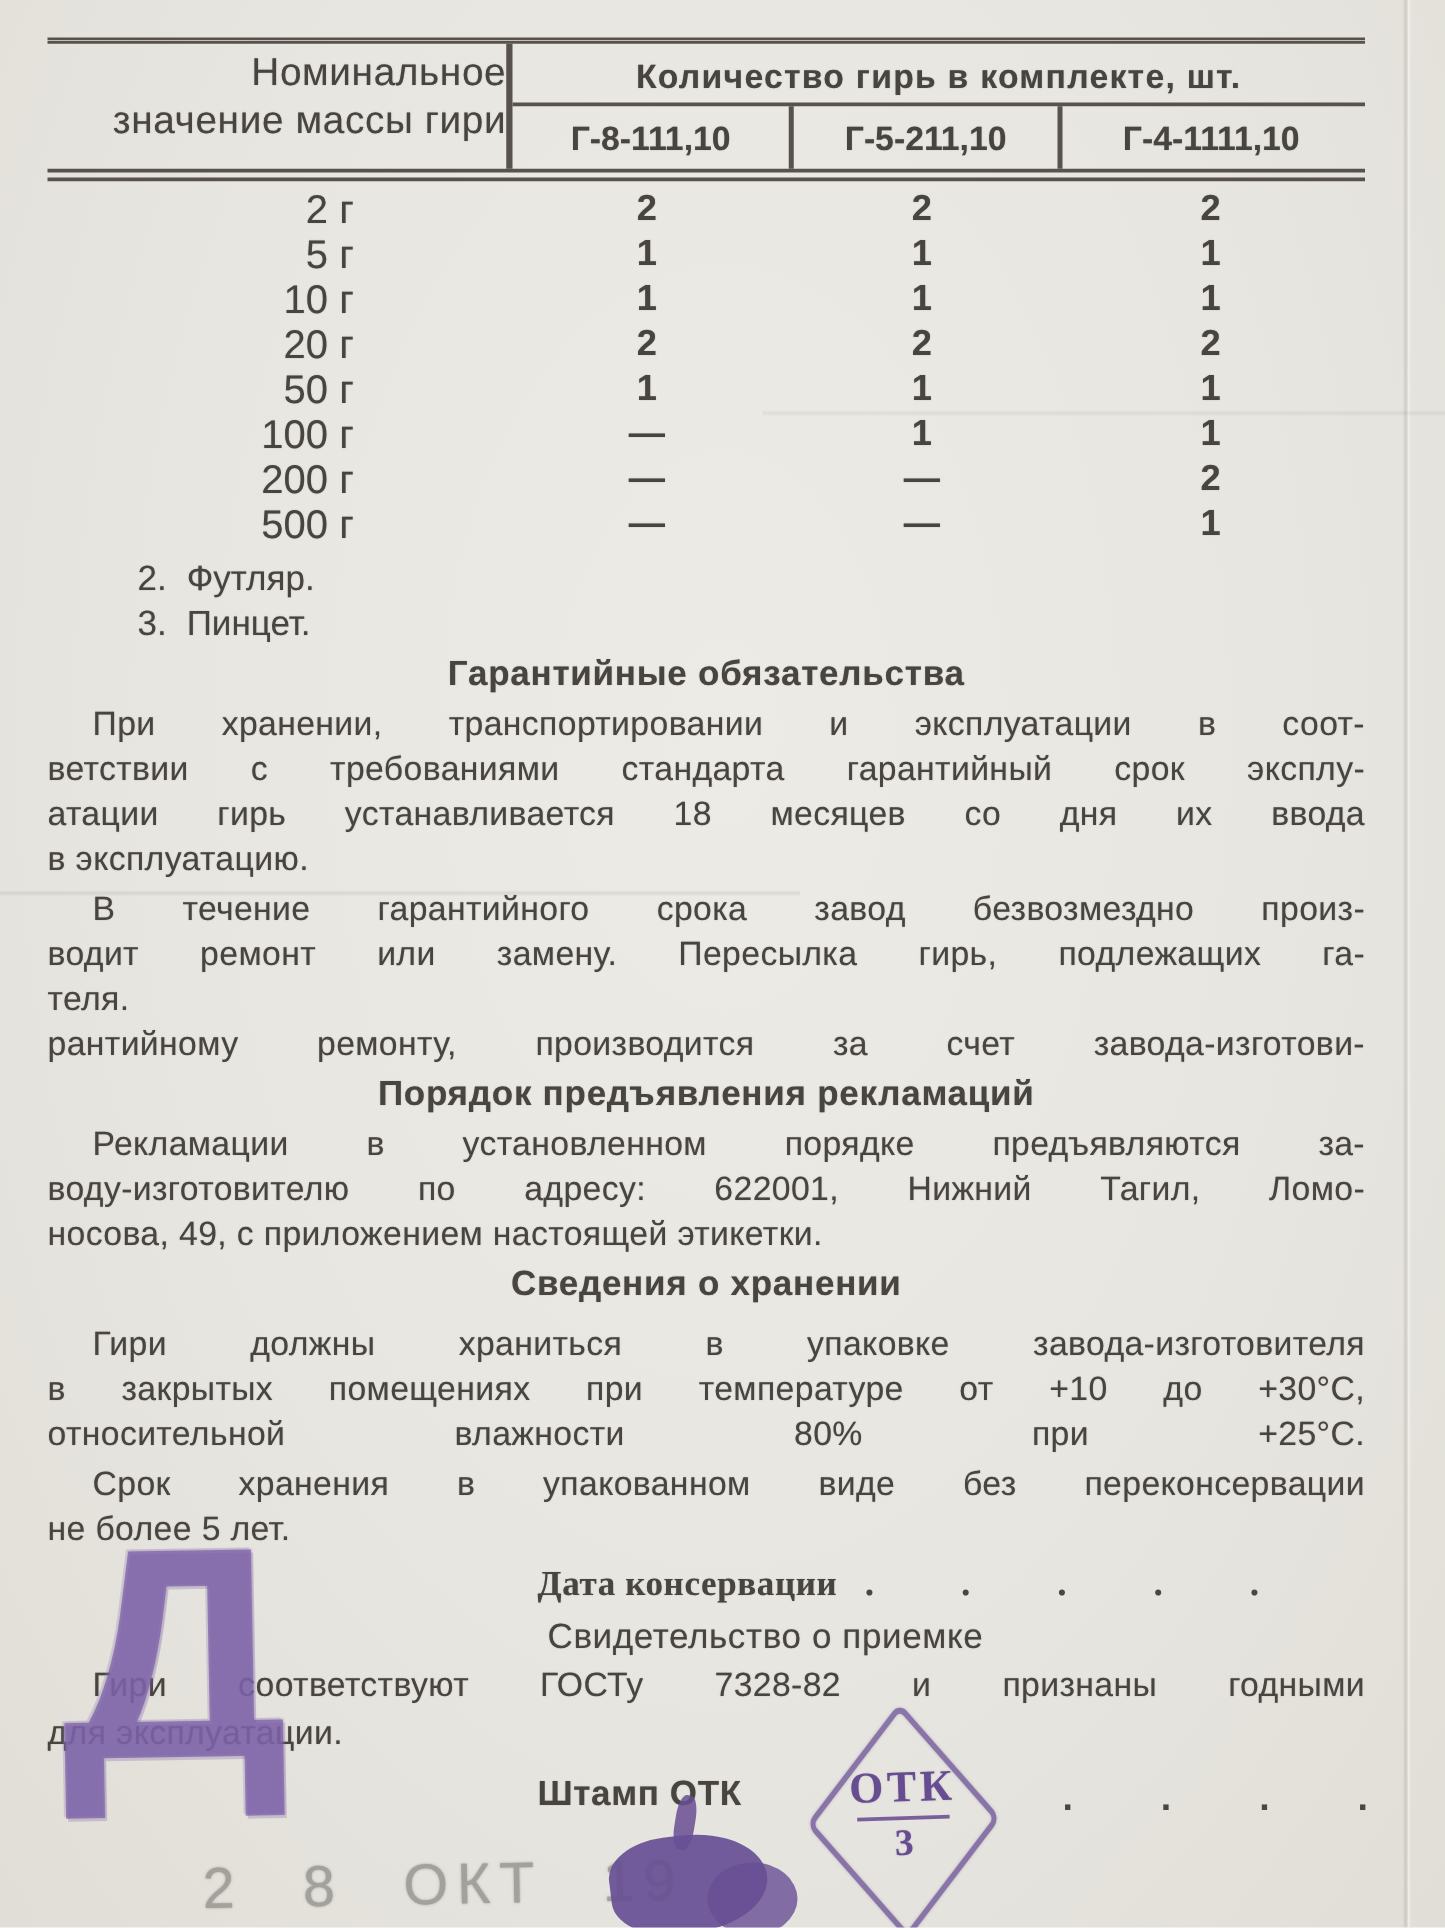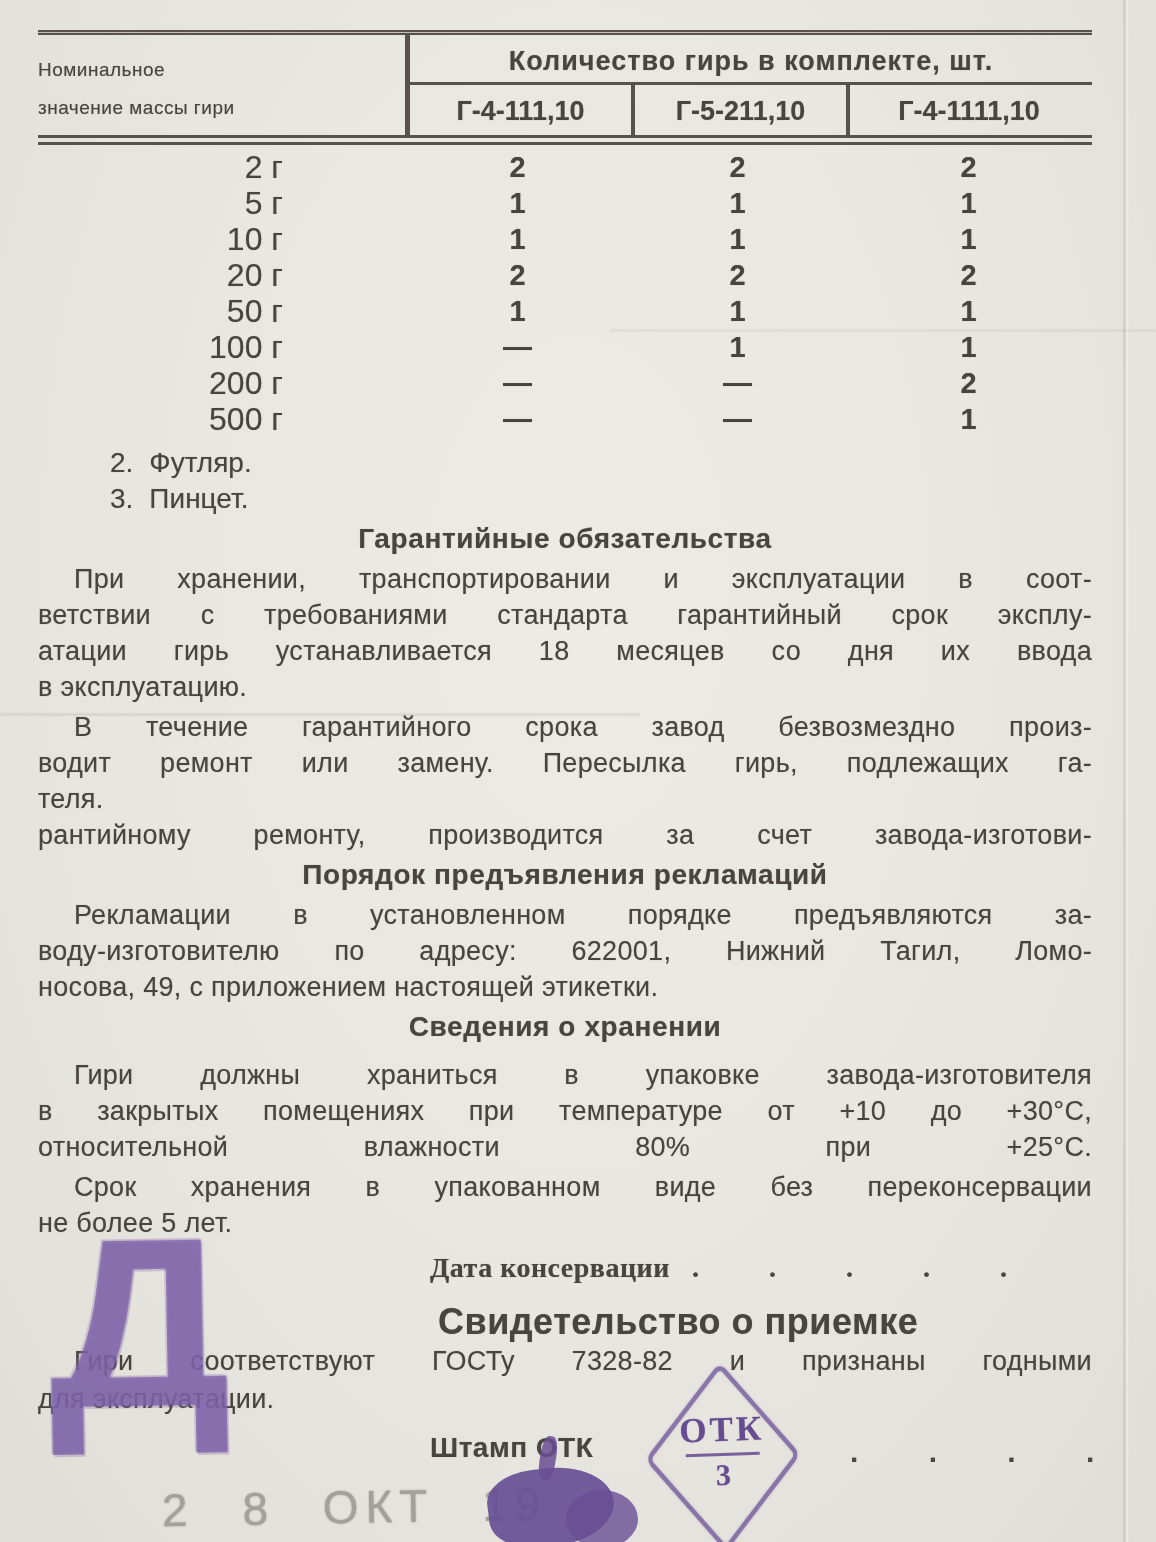--- a/index.html
+++ b/index.html
@@ -10,22 +10,22 @@
     background: radial-gradient(ellipse at 50% 38%, #edebe6 0%, #e8e6e1 55%, #e1ded7 100%);
     color:#48443f;
   }
   .ink { text-shadow:0 0 1px rgba(72,68,63,.4); }
 
   
   .weights-table { margin:30px 64px 0 38px; width:1054px; }
   .t-top-rule { height:5px;
     background:linear-gradient(180deg,#57524c 0 2px,#c4bfb4 2px 3px,#57524c 3px 5px); }
   .t-hdr { display:flex; }
-  .t-hdr-left { width:367px; text-align:left; padding-top:16px;
-    font-size:19px; line-height:38px; letter-spacing:.5px; }
+  .t-hdr-left { width:367px; text-align:right; padding-top:4px;
+    font-size:31px; line-height:38px; letter-spacing:.5px; }
   .t-hdr-right { flex:1; border-left:5px solid #57524c; }
   .t-group-title { height:50px; line-height:52px; text-align:center;
     font-weight:700; font-size:27px; letter-spacing:1px;
     border-bottom:3px solid #57524c; }
   .t-cols { display:flex; height:50px; }
   .t-col-cell { line-height:52px; text-align:center; font-weight:700; font-size:27px; }
   .t-col-cell + .t-col-cell { border-left:4px solid #57524c; }
   .c1 { width:221px; } .c2 { width:215px; } .c3 { width:242px; }
   .t-double-rule { height:10px; }
   .t-double-rule .r { height:3px; background:#57524c; }
@@ -47,22 +47,22 @@
   .pl { font-size:27px; line-height:36px; letter-spacing:.3px;
     text-align:justify; text-align-last:justify; }
   .pl-last { text-align:left; text-align-last:left; }
   .indent { text-indent:36px; }
 
   .conservation-line { display:flex; align-items:baseline; margin-top:8px;
     font-size:28px; line-height:36px;font-family:Liberation Serif, serif; }
   .conservation-line .lbl { font-weight:700; margin-left:392px; letter-spacing:.5px; }
   .dots { font-weight:700; font-size:30px; white-space:pre; word-spacing:62px; color:#4a4642; }
   .dots5 { margin-left:22px; }
-  .acceptance-heading { font-weight:700; font-size:36px; line-height:40px;
-    margin:16px 0 0 400px; letter-spacing:.5px; }
+  .acceptance-heading { font-weight:400; font-size:28px; line-height:40px;
+    margin:3px 0 0 400px; letter-spacing:.5px; }
   .acc-lines { margin-top:0; }
   .acc-lines .pl { line-height:38px; }
   .stamp-line { position:relative; height:44px; margin-top:10px;
     font-size:28px; line-height:40px; }
   .stamp-line .lbl { font-weight:700; margin-left:392px; letter-spacing:.5px; }
   .stamp-line .dots4 { position:absolute; left:812px; top:4px; }
 
   
   .d-stamp { position:absolute; left:46px; top:1204px;
     font-size:300px; line-height:1; font-weight:700;
@@ -109,21 +109,21 @@
   <div class="weights-table">
     <div class="t-top-rule"></div>
     <div class="t-hdr">
       <div class="t-hdr-left ink">
         <div>Номинальное</div>
         <div>значение массы гири</div>
       </div>
       <div class="t-hdr-right">
         <div class="t-group-title ink">Количество гирь в комплекте, шт.</div>
         <div class="t-cols">
-          <div class="t-col-cell c1 ink">Г-4-111,10</div>
+          <div class="t-col-cell c1 ink">Г-8-111,10</div>
           <div class="t-col-cell c2 ink">Г-5-211,10</div>
           <div class="t-col-cell c3 ink">Г-4-1111,10</div>
         </div>
       </div>
     </div>
     <div class="t-double-rule">
       <div class="r"></div>
         <div class="gap"></div>
         <div class="r"></div>
     </div>

